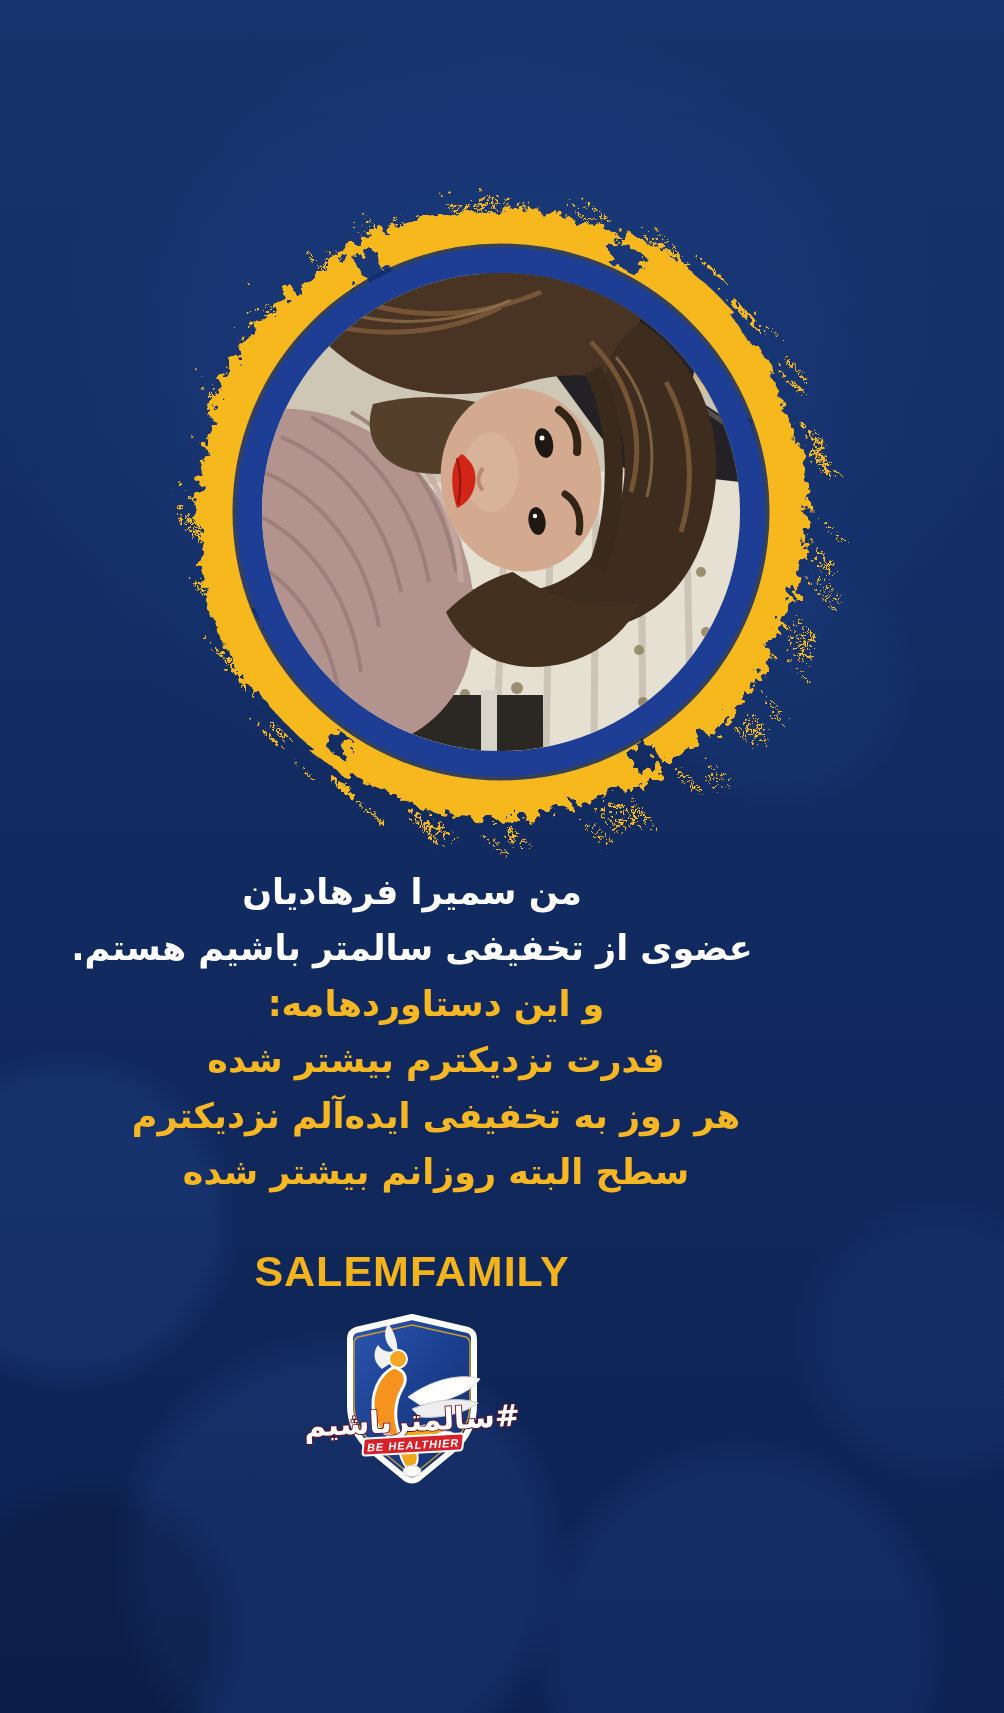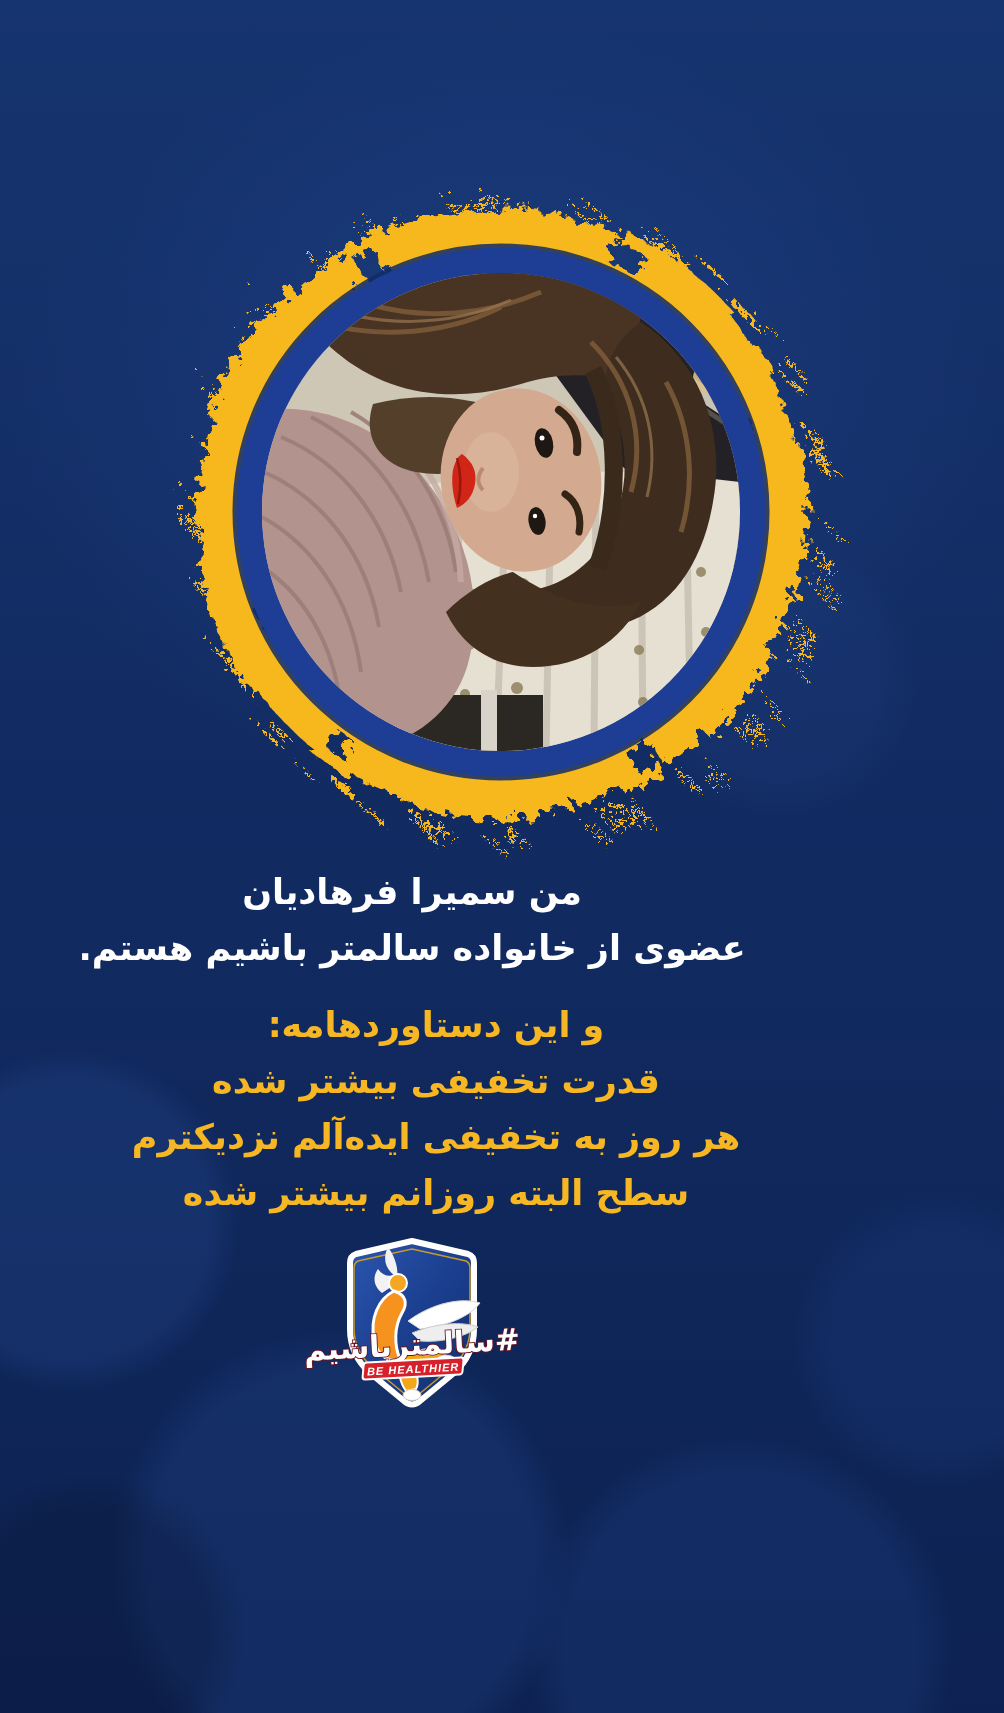--- a/index.html
+++ b/index.html
@@ -18,21 +18,21 @@
   .b5{left:-70px;top:1470px;width:320px;height:320px;background:radial-gradient(circle,rgba(8,18,46,.28) 0 52%,rgba(8,18,46,0) 70%);}
   .b6{left:640px;top:540px;width:280px;height:280px;background:radial-gradient(circle,rgba(47,90,172,.10) 0 50%,rgba(47,90,172,0) 70%);}
 
   .hero{position:absolute;left:161px;top:172px;overflow:visible;}
 
   .copy{position:absolute;left:0;top:864px;width:824px;text-align:center;}
   .line{direction:rtl;font-size:35px;line-height:56px;font-weight:bold;white-space:nowrap;}
   .white{color:#ffffff;}
   .yellow{color:#f6b723;}
   .para{margin:0;}
-  .para + .para{margin-top:21px;padding-left:48px;}
+  .para + .para{padding-left:48px;}
   .code{
     margin-top:45px;color:#f2b31d;font-weight:bold;font-size:43px;line-height:52px;
     letter-spacing:1px;font-family:"Liberation Sans","DejaVu Sans",sans-serif;
   }
   .logo{display:block;margin:6px auto 0 auto;overflow:visible;}
 </style>
 </head>
 <body>
 
 <div class="poster">
@@ -154,28 +154,29 @@
       <circle cx="374" cy="344" r="2.2" fill="#ffffff"></circle>
       <path d="M301,282 C312,290 316,300 314,312 C312,324 305,332 296,336 C292,324 290,310 292,298 C294,290 297,284 301,282 Z" fill="#d02517"></path>
       <path d="M296,286 C300,300 300,318 297,332" stroke="#8e1209" stroke-width="2.5" fill="none" opacity="0.8"></path>
       <path d="M432,198 C458,250 460,332 436,396" stroke="#3a2a1c" stroke-width="18" fill="none"></path>
     </g>
   </svg>
 
   <div class="copy">
     <div class="para">
       <div class="line white">من سمیرا فرهادیان</div>
-      <div class="line white">عضوی از خانواده سالمتر باشیم هستم.</div>
+      <div class="line white">عضوی از تخفیفی سالمتر باشیم هستم.</div>
     </div>
     <div class="para">
       <div class="line yellow">و این دستاوردهامه:</div>
-      <div class="line yellow">قدرت تخفیفی بیشتر شده</div>
+      <div class="line yellow">قدرت نزدیکترم بیشتر شده</div>
       <div class="line yellow">هر روز به تخفیفی ایده‌آلم نزدیکترم</div>
       <div class="line yellow">سطح البته روزانم بیشتر شده</div>
     </div>
+    <div class="code">SALEMFAMILY</div>
 
     <svg class="logo" width="260" height="190" viewBox="0 0 260 190">
       <defs>
         <linearGradient id="sg" x1="0" y1="0" x2="1" y2="1">
           <stop offset="0" stop-color="#2c56b0"></stop>
           <stop offset="0.5" stop-color="#1b3f8f"></stop>
           <stop offset="1" stop-color="#132c66"></stop>
         </linearGradient>
       </defs>
       <path d="M130,14 L186,27 Q192,29 192,36 L192,102 Q192,128 172,146 L138,174 Q130,181 122,174 L88,146 Q68,128 68,102 L68,36 Q68,29 74,27 Z" fill="url(#sg)" stroke="#ffffff" stroke-width="6" stroke-linejoin="round"></path>

